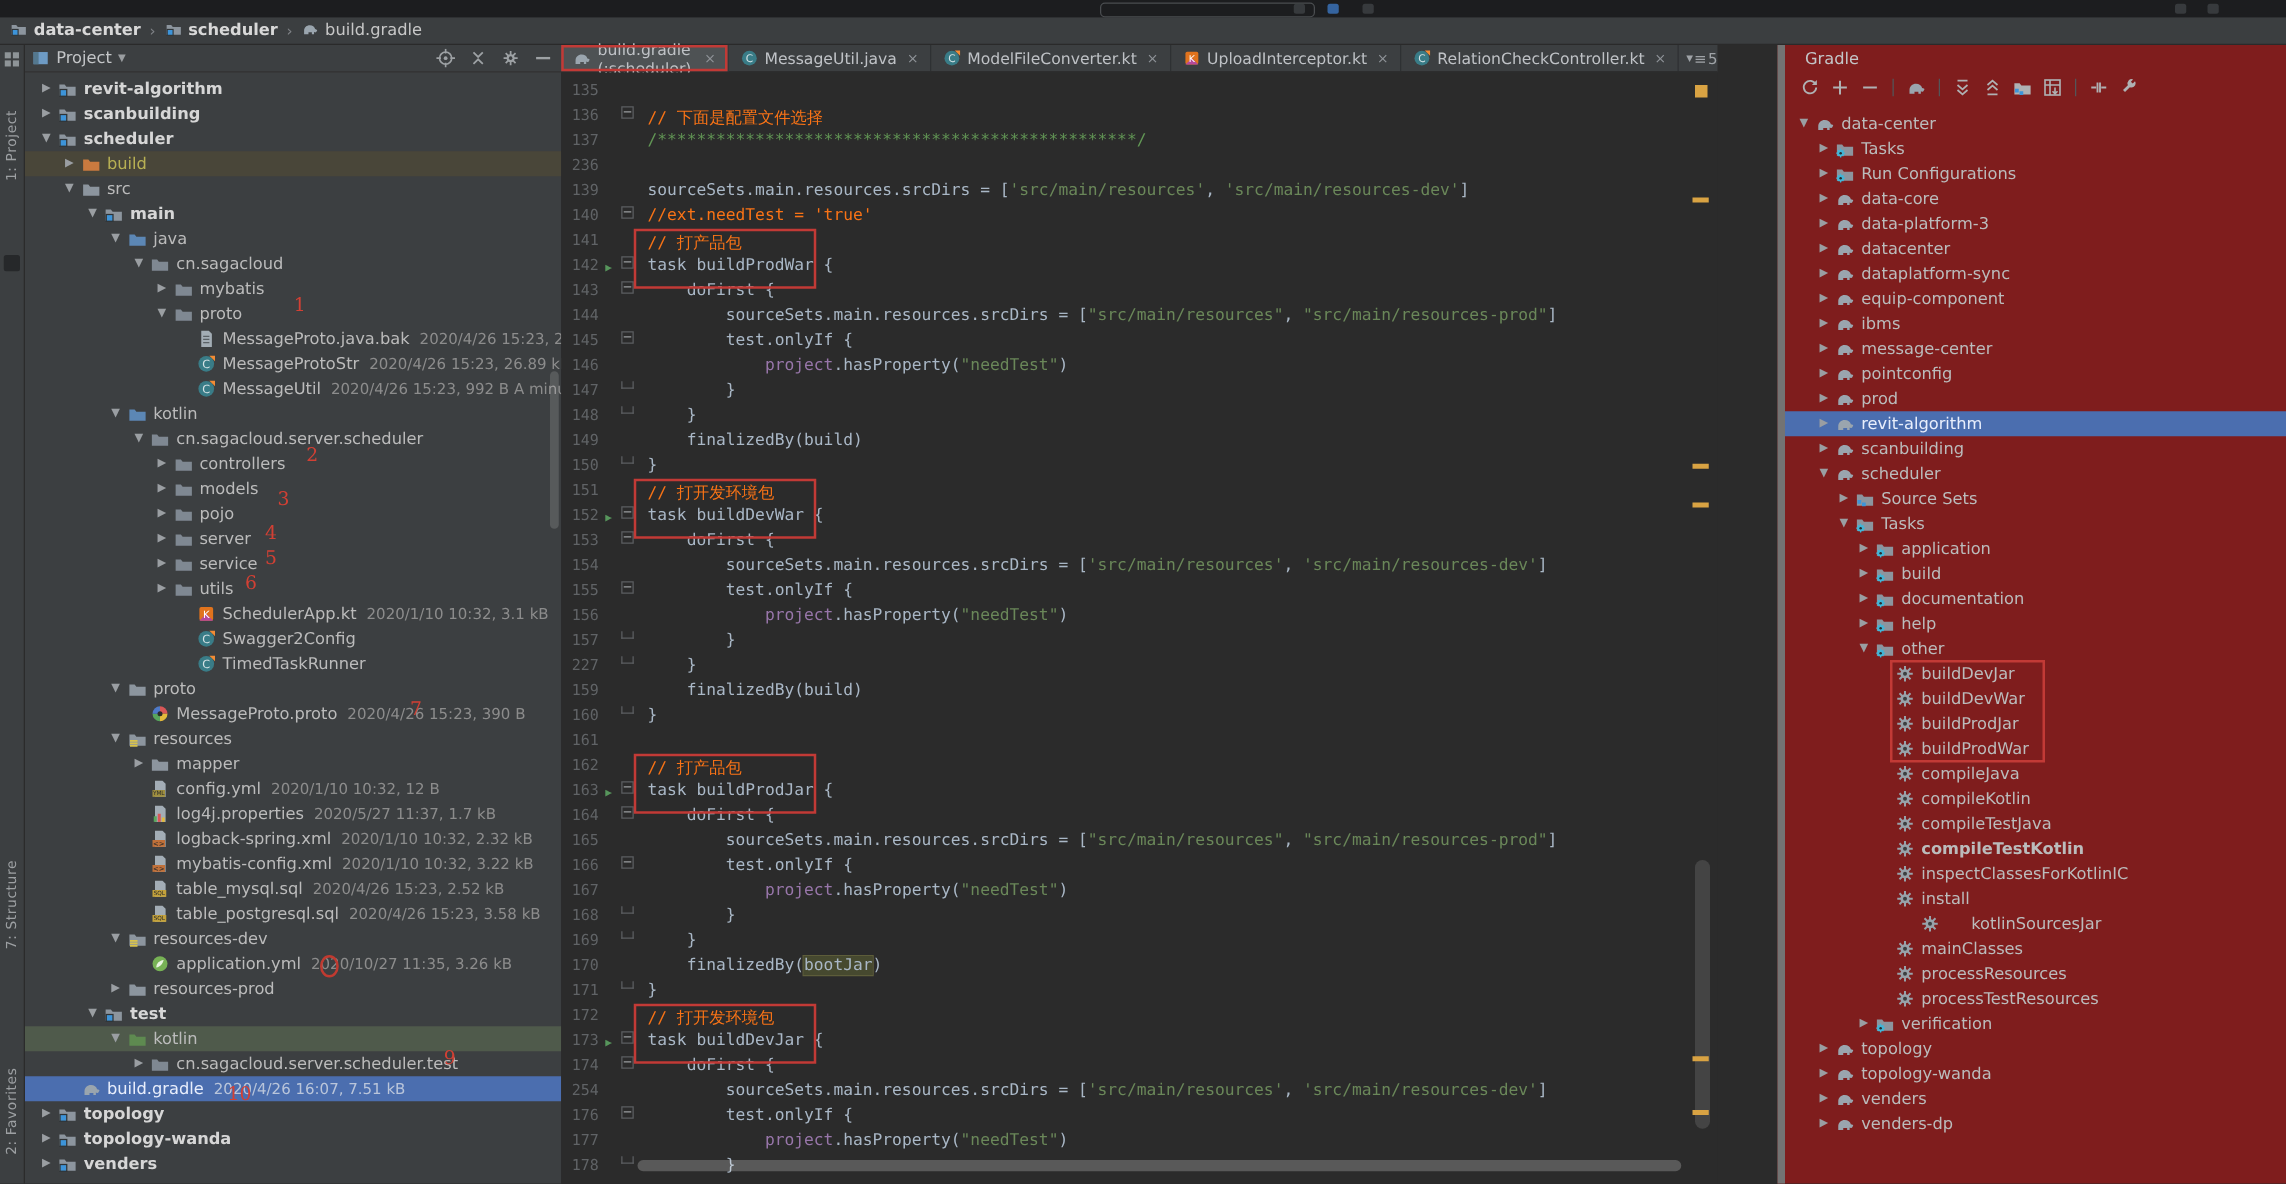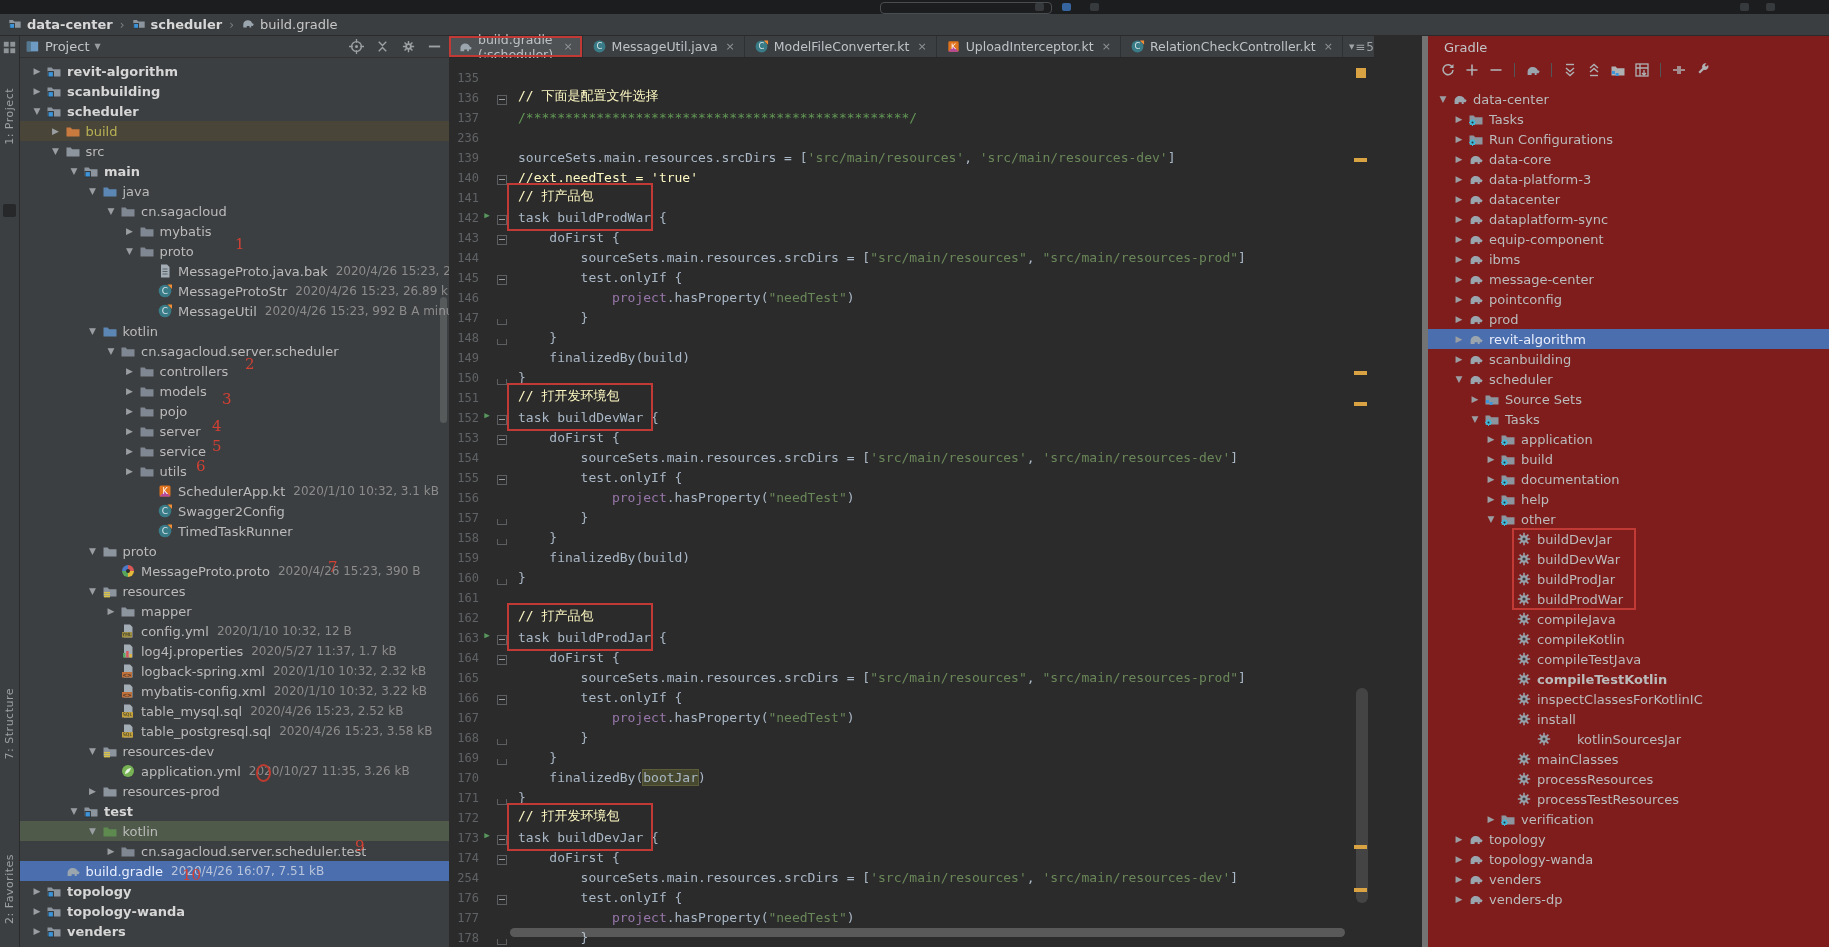--- a/index.html
+++ b/index.html
@@ -44,29 +44,29 @@
   .tab{position:relative;display:flex;align-items:center;gap:5px;padding:0 9px;font-size:12.5px;color:#bfc2c6;border-right:1px solid #2e3133;}
   .tab.sel{background:#4e5254;}
   .tab .tico{width:15px;height:15px;}
   .tab .close{color:#8f9398;font-size:11px;margin-left:3px;}
   .tab .redbox{position:absolute;inset:0;border:2px solid #c23a36;pointer-events:none;}
   .more-tabs{display:flex;align-items:center;color:#9fa3a7;margin-left:6px;font-size:12px;gap:1px;}
   .more-tabs .car{font-size:7px;}
   #ecode{position:absolute;left:449px;top:58px;width:925px;height:889px;background:#2b2b2b;overflow:hidden;
          font-family:"DejaVu Sans Mono","Liberation Mono",monospace;font-size:13px;}
   #elines{position:absolute;left:0;top:7px;width:100%;}
-  .cl{height:20px;display:flex;align-items:flex-end;white-space:pre;}
+  .cl{height:20px;display:flex;align-items:flex-start;white-space:pre;}
   .cl .num{flex:0 0 28px;margin-left:2px;text-align:right;color:#606366;font-size:12px;}
   .cl .runc{flex:0 0 16px;text-align:center;color:#57965c;font-size:9px;line-height:20px;}
   .cl .foldc{flex:0 0 14px;display:flex;align-items:center;justify-content:center;}
   .cl .codetx{padding-left:9px;}
   .fs{width:8px;height:8px;border:1px solid #5c5f62;position:relative;background:#2b2b2b;}
   .fs::after{content:"";position:absolute;left:1px;right:1px;top:3px;height:1px;background:#9a9da0;}
   .fe{width:8px;height:5px;border:1px solid #5c5f62;border-top:none;background:transparent;}
-  .tk-d{color:#a9b7c6;} .tk-c{color:#fef9c3;} .tk-bc{color:#629755;} .tk-s{color:#6a8759;} .tk-p{color:#9876aa;}
+  .tk-d{color:#a9b7c6;} .tk-c{color:#f97316;} .tk-bc{color:#629755;} .tk-s{color:#6a8759;} .tk-p{color:#9876aa;}
   .tk-hl{color:#a9b7c6;background:#46492f;outline:1px solid #5d5d3a;}
   .codebox{position:absolute;border:2px solid #c23a36;pointer-events:none;z-index:6;}
   
   .stripe-mark{position:absolute;background:#d9a343;z-index:4;}
   #vthumb{position:absolute;left:1356px;top:688px;width:12px;height:215px;background:rgba(255,255,255,.12);border-radius:6px;z-index:3;}
   #hthumb{position:absolute;left:510px;top:928px;width:835px;height:9px;background:rgba(255,255,255,.22);border-radius:5px;z-index:3;}
   
   #gpanel{position:absolute;left:1422px;top:36px;width:455px;height:911px;background:#7f1d1d;border-left:6px solid #737373;box-sizing:border-box;overflow:hidden;}
   #gheader{height:22px;display:flex;align-items:center;padding-left:16px;color:#c3c5c7;font-size:13px;}
   #gtoolbar{height:24px;display:flex;align-items:center;padding-left:10px;gap:4px;}
@@ -623,21 +623,21 @@
       <div class="cl"><span class="num">148</span><span class="runc"></span><span class="foldc"><span class="fe"></span></span><span class="codetx"><span class="tk-d">    }</span></span></div>
       <div class="cl"><span class="num">149</span><span class="runc"></span><span class="foldc"></span><span class="codetx"><span class="tk-d">    finalizedBy(build)</span></span></div>
       <div class="cl"><span class="num">150</span><span class="runc"></span><span class="foldc"><span class="fe"></span></span><span class="codetx"><span class="tk-d">}</span></span></div>
       <div class="cl"><span class="num">151</span><span class="runc"></span><span class="foldc"></span><span class="codetx"><span class="tk-c">// 打开发环境包</span></span></div>
       <div class="cl"><span class="num">152</span><span class="runc">▶</span><span class="foldc"><span class="fs"></span></span><span class="codetx"><span class="tk-d">task buildDevWar {</span></span></div>
       <div class="cl"><span class="num">153</span><span class="runc"></span><span class="foldc"><span class="fs"></span></span><span class="codetx"><span class="tk-d">    doFirst {</span></span></div>
       <div class="cl"><span class="num">154</span><span class="runc"></span><span class="foldc"></span><span class="codetx"><span class="tk-d">        sourceSets.main.resources.srcDirs = [</span><span class="tk-s">'src/main/resources'</span><span class="tk-d">, </span><span class="tk-s">'src/main/resources-dev'</span><span class="tk-d">]</span></span></div>
       <div class="cl"><span class="num">155</span><span class="runc"></span><span class="foldc"><span class="fs"></span></span><span class="codetx"><span class="tk-d">        test.onlyIf {</span></span></div>
       <div class="cl"><span class="num">156</span><span class="runc"></span><span class="foldc"></span><span class="codetx"><span class="tk-d">            </span><span class="tk-p">project</span><span class="tk-d">.hasProperty(</span><span class="tk-s">"needTest"</span><span class="tk-d">)</span></span></div>
       <div class="cl"><span class="num">157</span><span class="runc"></span><span class="foldc"><span class="fe"></span></span><span class="codetx"><span class="tk-d">        }</span></span></div>
-      <div class="cl"><span class="num">158</span><span class="runc"></span><span class="foldc"><span class="fe"></span></span><span class="codetx"><span class="tk-d">    }</span></span></div>
+      <div class="cl"><span class="num">227</span><span class="runc"></span><span class="foldc"><span class="fe"></span></span><span class="codetx"><span class="tk-d">    }</span></span></div>
       <div class="cl"><span class="num">159</span><span class="runc"></span><span class="foldc"></span><span class="codetx"><span class="tk-d">    finalizedBy(build)</span></span></div>
       <div class="cl"><span class="num">160</span><span class="runc"></span><span class="foldc"><span class="fe"></span></span><span class="codetx"><span class="tk-d">}</span></span></div>
       <div class="cl"><span class="num">161</span><span class="runc"></span><span class="foldc"></span><span class="codetx"></span></div>
       <div class="cl"><span class="num">162</span><span class="runc"></span><span class="foldc"></span><span class="codetx"><span class="tk-c">// 打产品包</span></span></div>
       <div class="cl"><span class="num">163</span><span class="runc">▶</span><span class="foldc"><span class="fs"></span></span><span class="codetx"><span class="tk-d">task buildProdJar {</span></span></div>
       <div class="cl"><span class="num">164</span><span class="runc"></span><span class="foldc"><span class="fs"></span></span><span class="codetx"><span class="tk-d">    doFirst {</span></span></div>
       <div class="cl"><span class="num">165</span><span class="runc"></span><span class="foldc"></span><span class="codetx"><span class="tk-d">        sourceSets.main.resources.srcDirs = [</span><span class="tk-s">"src/main/resources"</span><span class="tk-d">, </span><span class="tk-s">"src/main/resources-prod"</span><span class="tk-d">]</span></span></div>
       <div class="cl"><span class="num">166</span><span class="runc"></span><span class="foldc"><span class="fs"></span></span><span class="codetx"><span class="tk-d">        test.onlyIf {</span></span></div>
       <div class="cl"><span class="num">167</span><span class="runc"></span><span class="foldc"></span><span class="codetx"><span class="tk-d">            </span><span class="tk-p">project</span><span class="tk-d">.hasProperty(</span><span class="tk-s">"needTest"</span><span class="tk-d">)</span></span></div>
       <div class="cl"><span class="num">168</span><span class="runc"></span><span class="foldc"><span class="fe"></span></span><span class="codetx"><span class="tk-d">        }</span></span></div>

